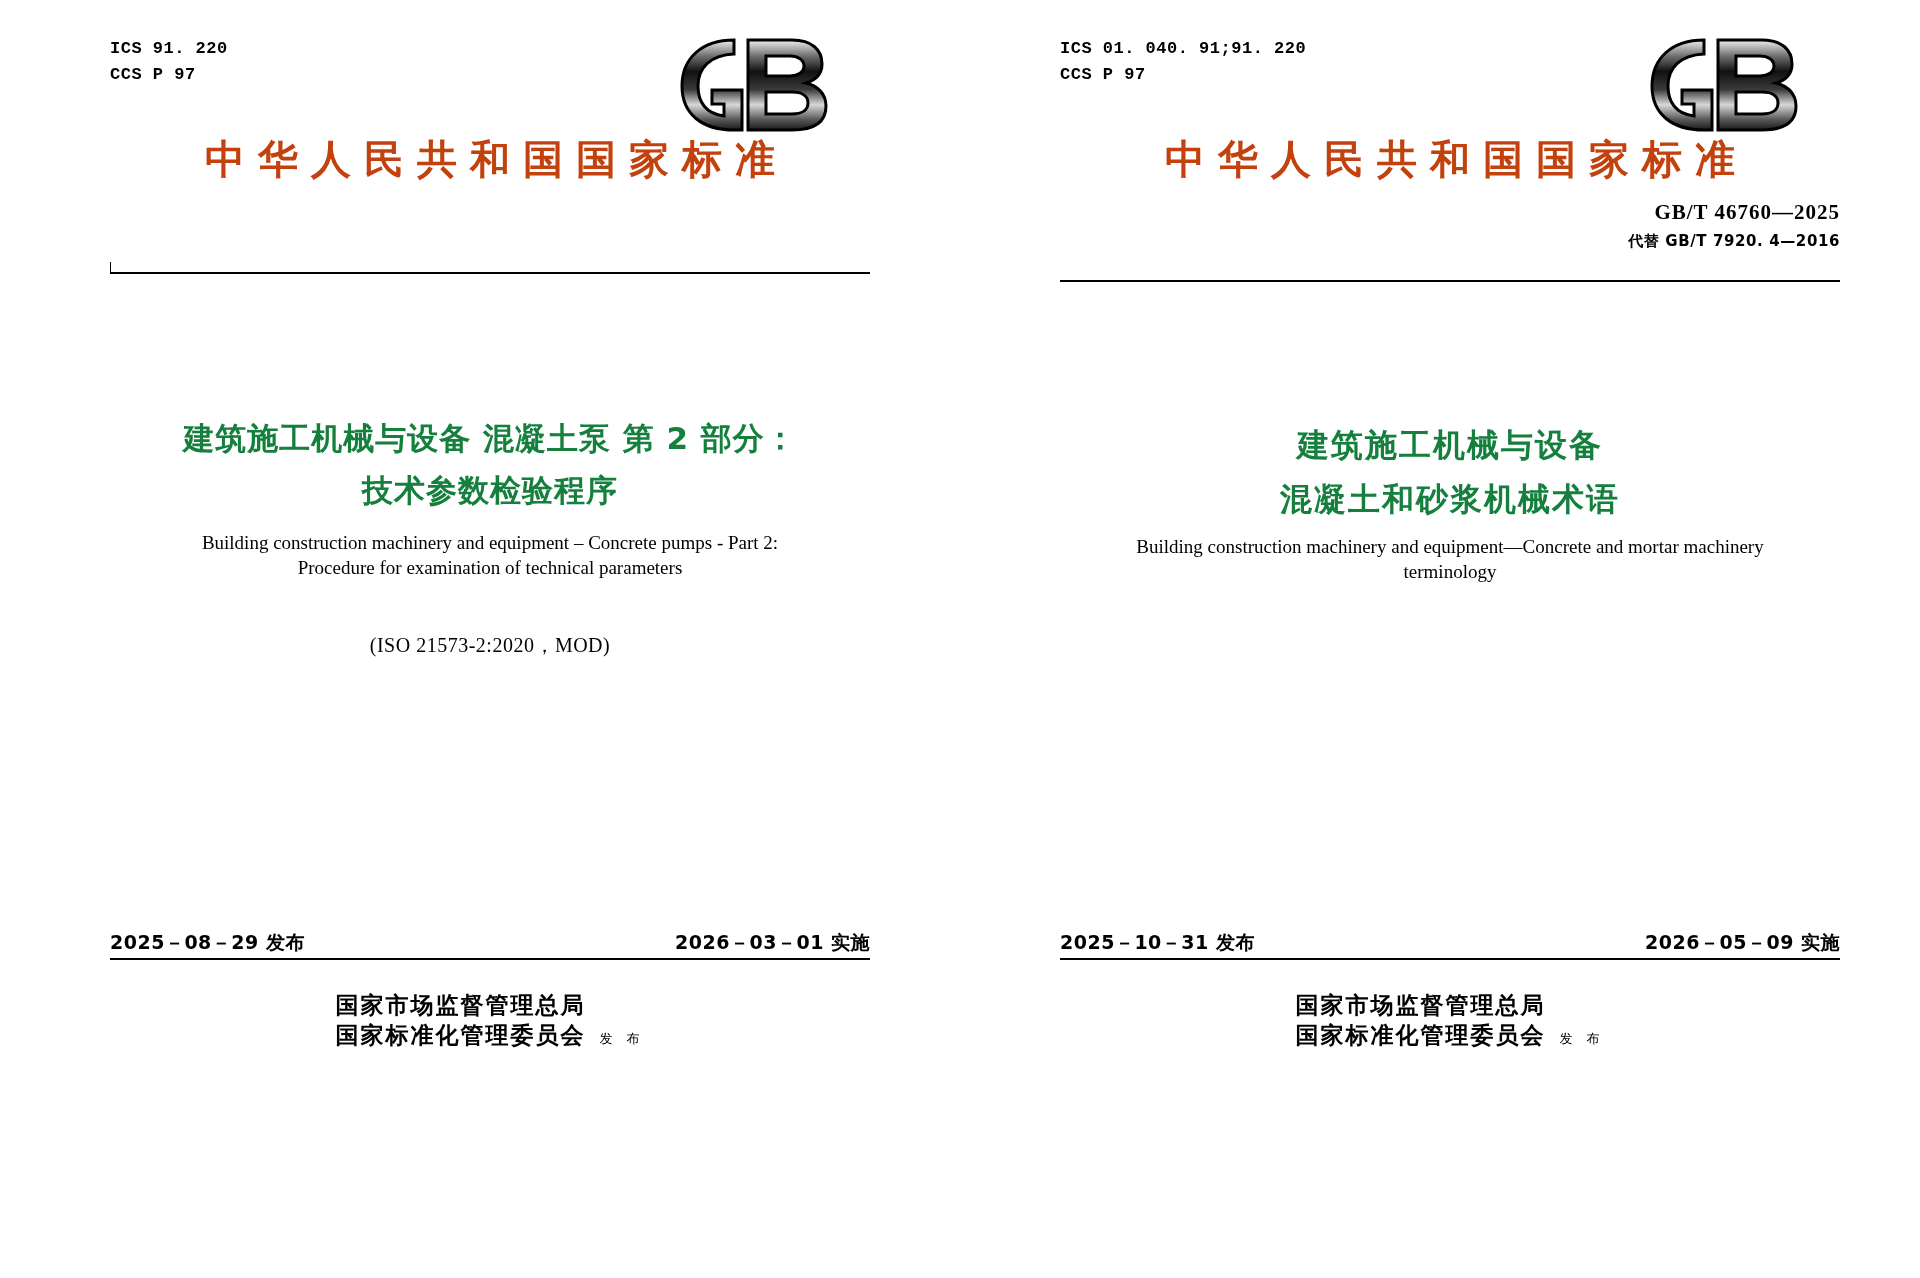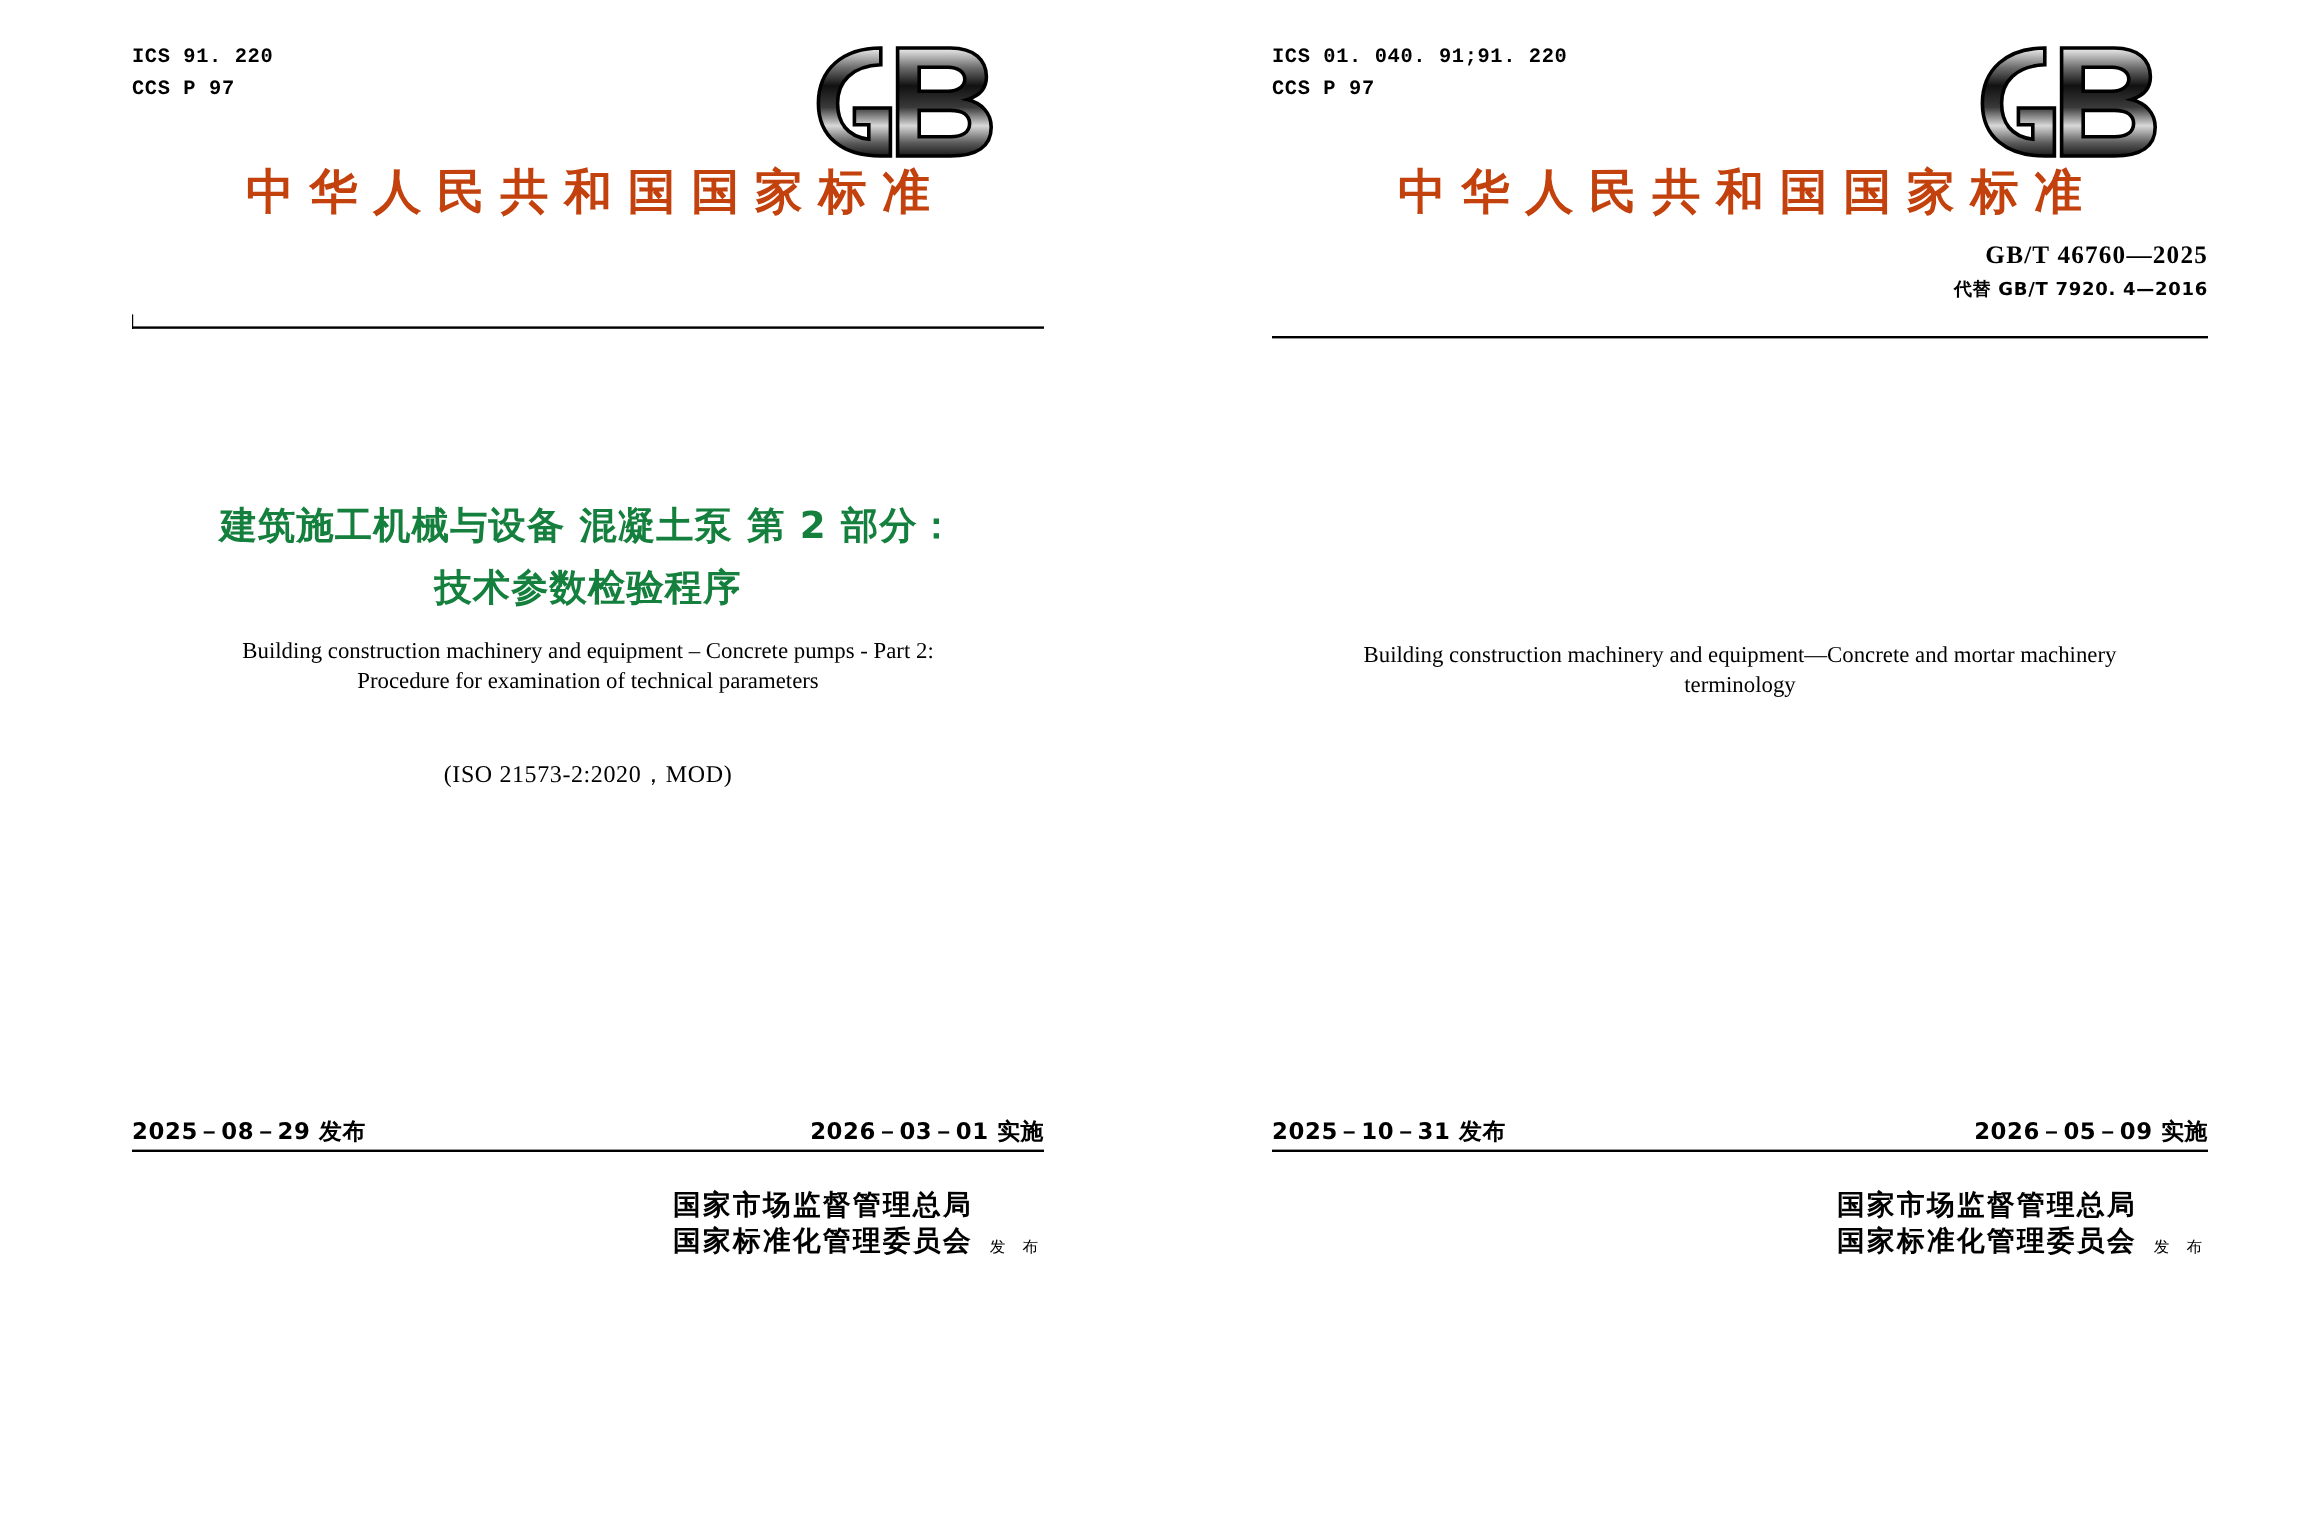--- a/index.html
+++ b/index.html
@@ -205,21 +205,21 @@
     letter-spacing: 0.5px;
   }
   .foot-dates .date-txt { white-space: nowrap; }
 
   .issuer {
     position: absolute;
     left: 0;
     right: 0;
     bottom: 228px;
     display: flex;
-    justify-content: flex-end;
+    justify-content: center;
     align-items: flex-end;
     margin-top: 20px;
   }
   .issuer-names {
     font-family: "DejaVu Sans", sans-serif;
     font-weight: 700;
     font-size: 23px;
     line-height: 30px;
     letter-spacing: 2px;
     text-align: center;
@@ -341,20 +341,24 @@
         </div>
       </div>
 
       <div class="nat-title">中华人民共和国国家标准</div>
 
       <div class="std-no">GB/T 46760—2025</div>
       <div class="std-sub sub-cn">代替 GB/T 7920. 4—2016</div>
 
       <div class="rule tall"></div>
 
+      <div class="main-title">
+        <span class="ln">建筑施工机械与设备</span>
+        <span class="ln">混凝土和砂浆机械术语</span>
+      </div>
 
       <div class="en-title">
         <span class="ln">Building construction machinery and equipment—Concrete and mortar machinery</span>
         <span class="ln">terminology</span>
       </div>
 
       <div class="foot-dates">
         <span class="date-txt">2025－10－31 发布</span>
         <span class="date-txt">2026－05－09 实施</span>
       </div>

